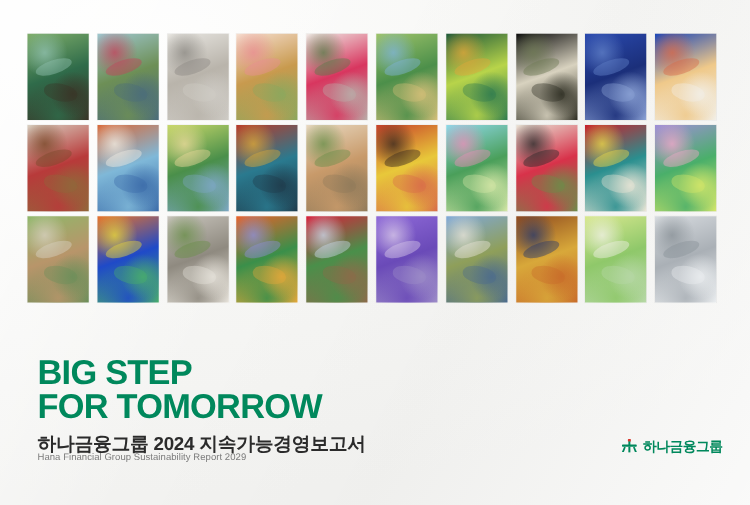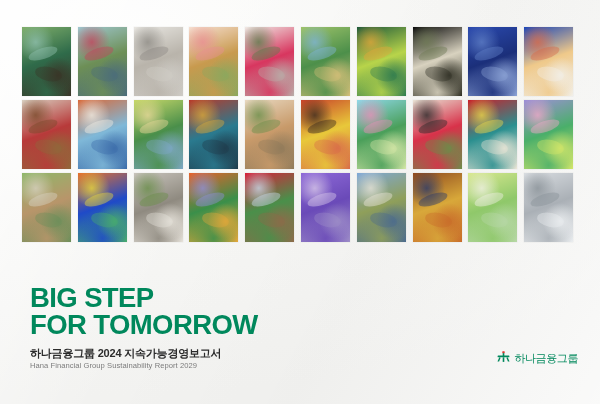--- a/index.html
+++ b/index.html
@@ -43,35 +43,35 @@
     position:absolute;left:30px;top:284px;
     color:#00885c;
     font-weight:bold;
     font-size:27.5px;
     line-height:27px;
     letter-spacing:-0.6px;
     white-space:pre-line;
   }
   .sub-ko{
     position:absolute;left:30px;top:346px;
-    color:#2b2b2b;font-weight:bold;font-size:11px;letter-spacing:-.2px;
+    color:#2b2b2b;font-weight:bold;font-size:15px;letter-spacing:-.2px;
   }
   .sub-en{
     position:absolute;left:30px;top:361px;
     color:#7c7c7c;font-size:7.6px;letter-spacing:.05px;
   }
 
   
   .logo{
     position:absolute;right:22px;top:351px;
     display:flex;align-items:center;gap:4px;
   }
   .logo-mark{width:13px;height:14px;display:block;}
   .logo-text{
-    color:#00885c;font-weight:normal;font-size:11px;letter-spacing:-.4px;
+    color:#00885c;font-weight:bold;font-size:11px;letter-spacing:-.4px;
     line-height:1;
   }
 </style>
 </head>
 <body>
 
 <div class="page">
   <div class="paper-sheen"></div>
 
   <div class="grid" id="grid">

